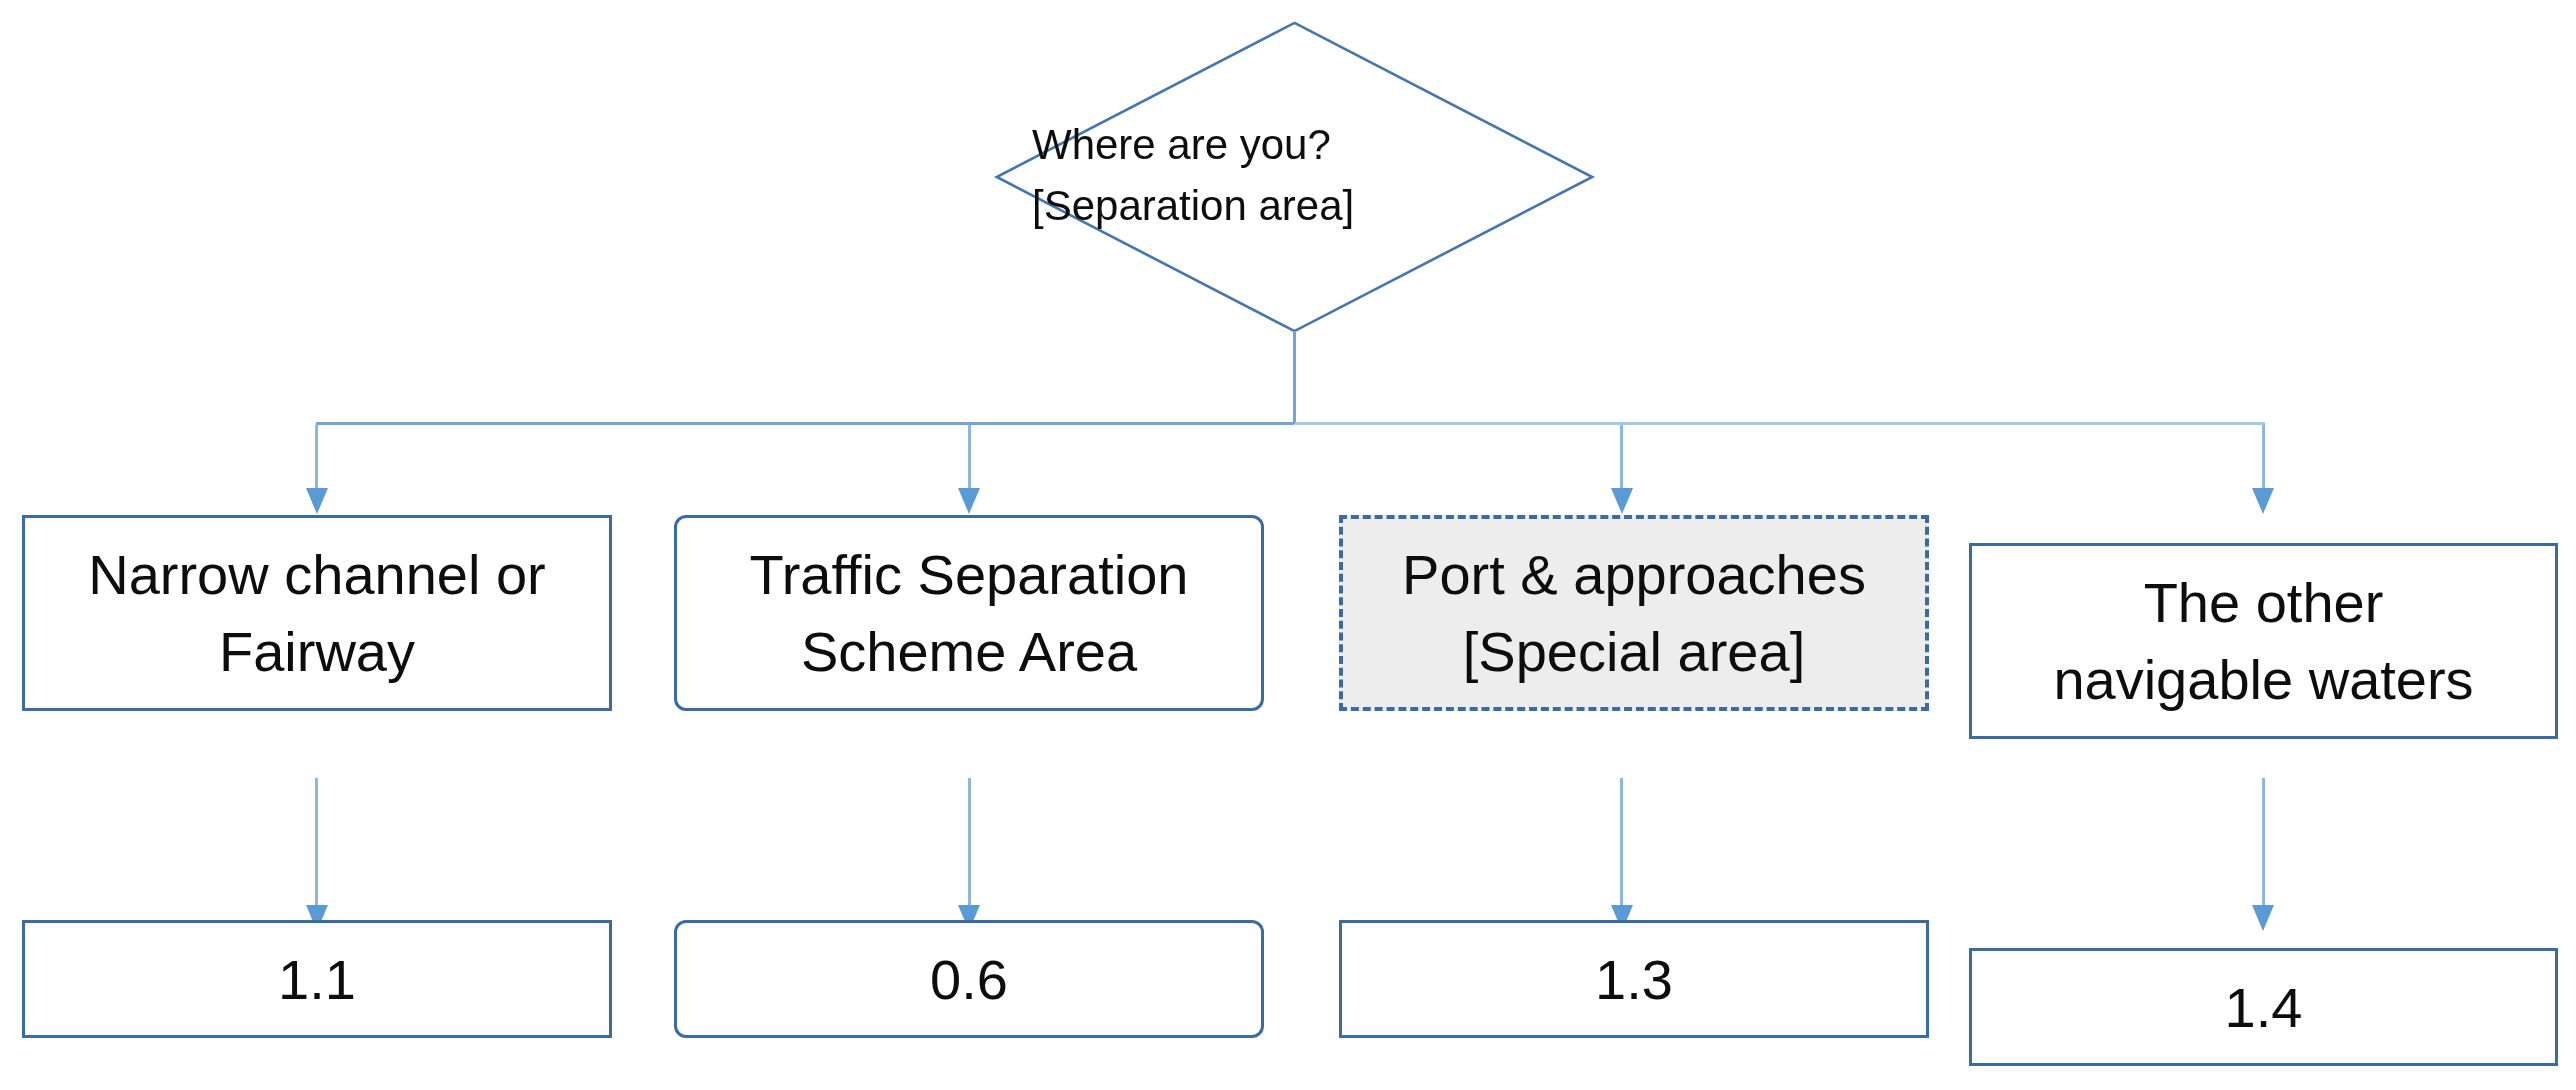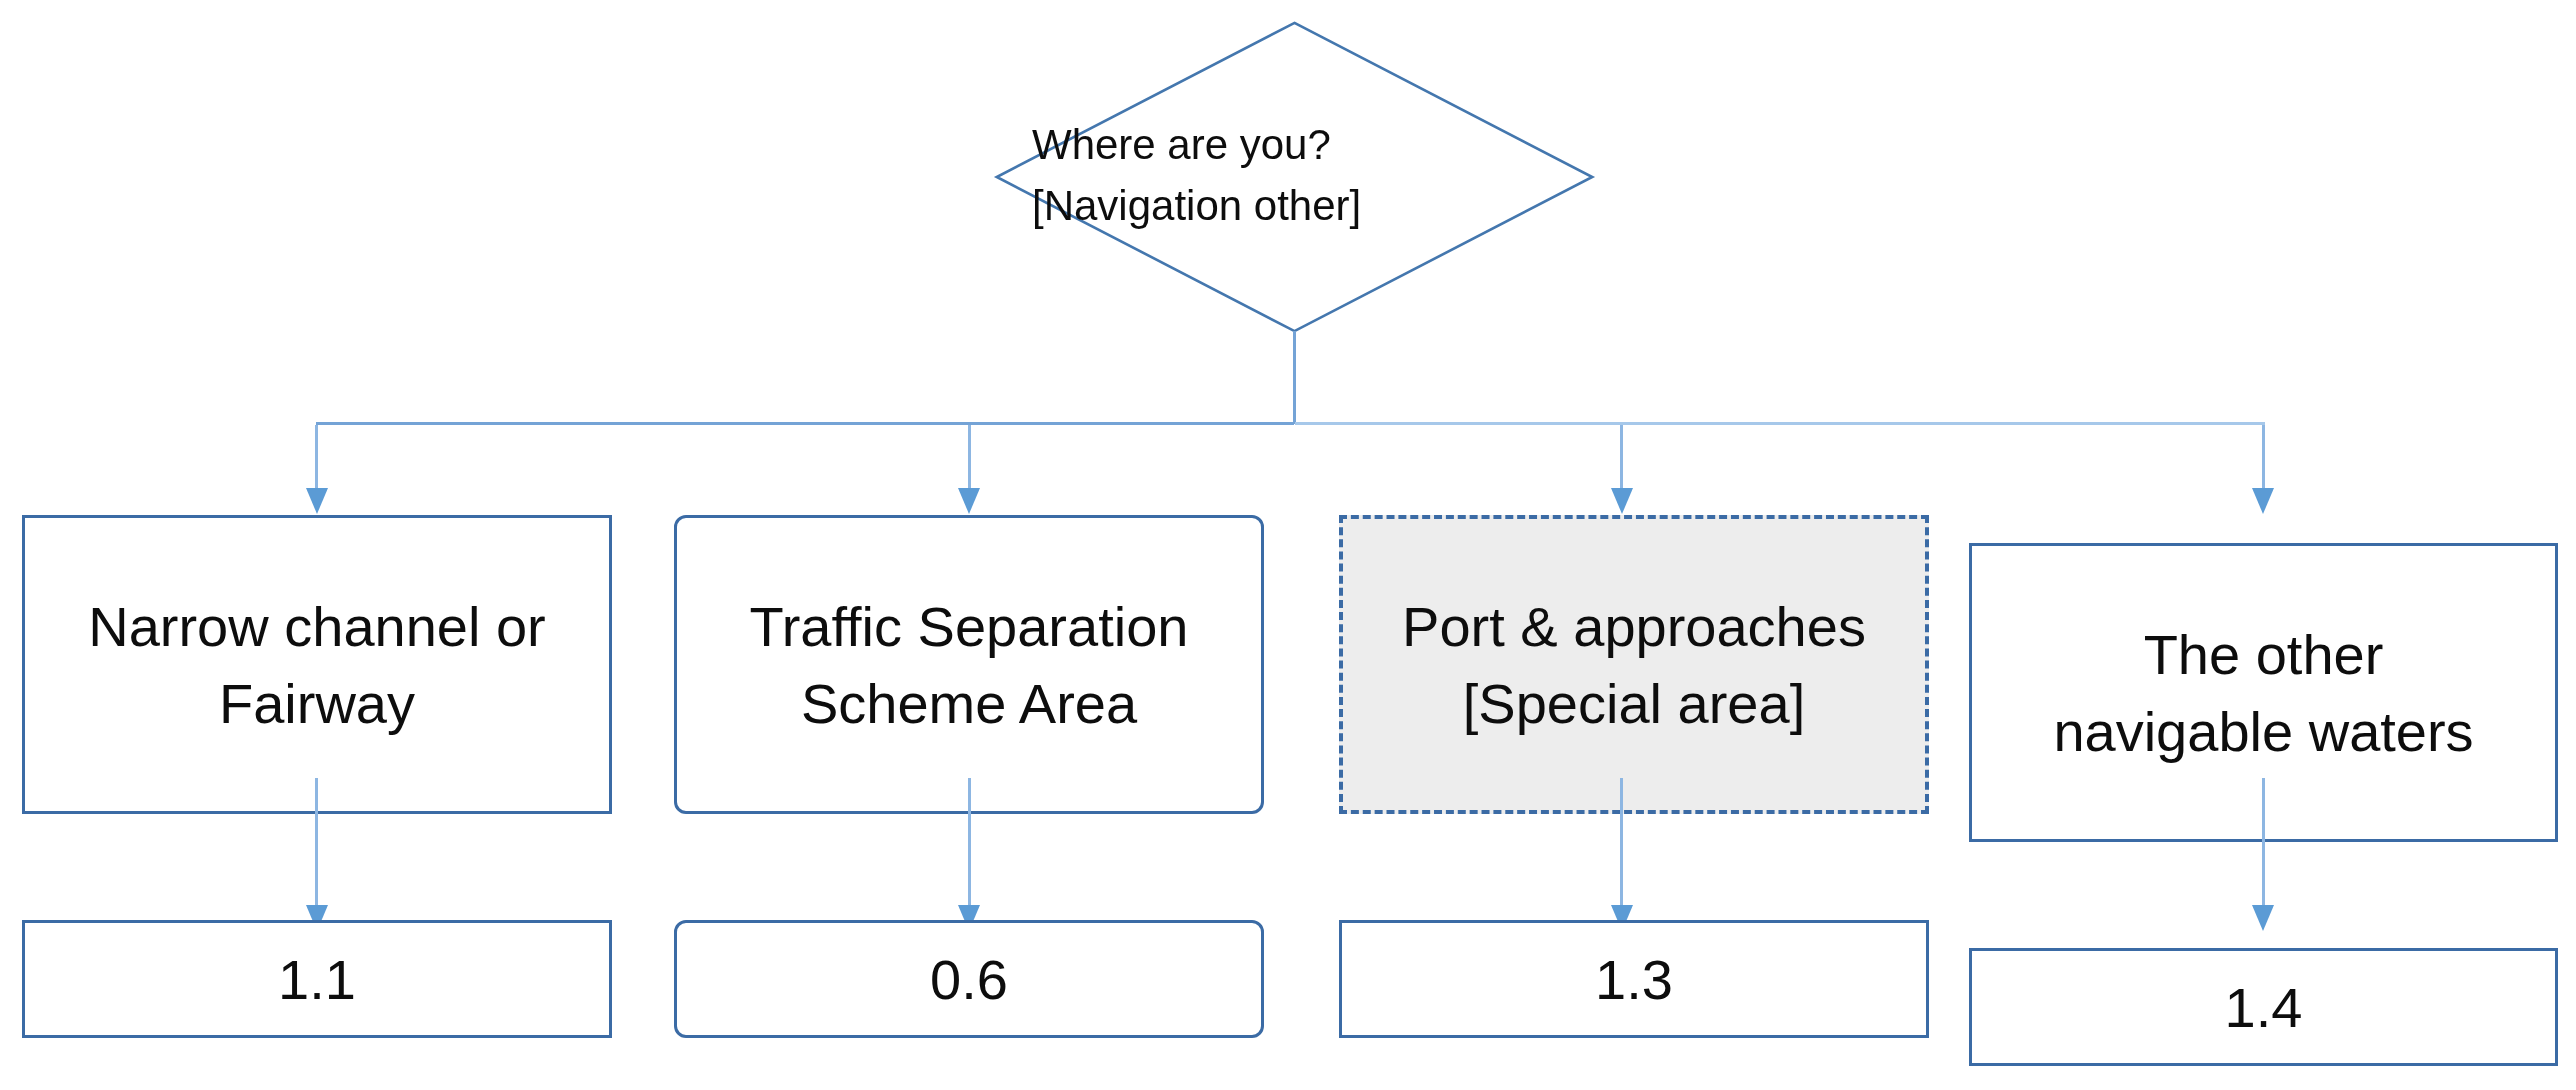--- a/index.html
+++ b/index.html
@@ -41,21 +41,21 @@
   }
   .ah-top{top:488px;}
   .ah-mid{top:905px;}
   
   .x1.drop,.x1.midline{left:315px;} .x1.ah{left:306px;}
   .x2.drop,.x2.midline{left:968px;} .x2.ah{left:958px;}
   .x3.drop,.x3.midline{left:1620px;} .x3.ah{left:1611px;}
   .x4.drop,.x4.midline{left:2262px;} .x4.ah{left:2252px;}
   
   .bigbox{
-    position:absolute;top:515px;height:299px;box-sizing:border-box;
+    position:absolute;top:515px;height:196px;box-sizing:border-box;
     border:3.5px solid var(--box-border);background:#ffffff;
     display:flex;flex-direction:column;justify-content:center;align-items:center;
     font-size:56px;line-height:77px;text-align:right;
   }
   .bigbox.dashed{
     border:4.4px dashed var(--box-border);
     background:var(--special-box-fill);
   }
   .smallbox{
     position:absolute;top:920px;height:118px;box-sizing:border-box;
@@ -71,21 +71,21 @@
 </head>
 <body>
 
 <div id="canvas">
 
   <svg class="diamond-svg" viewBox="0 0 700 372">
     <polygon points="350,10 690,186 350,362 10,186" fill="#ffffff" stroke="#4477ae" stroke-width="3"></polygon>
   </svg>
   <div class="diamond-label">
     <div>Where are you?</div>
-    <div>[Navigation other]</div>
+    <div>[Separation area]</div>
   </div>
 
   <div class="cline stub"></div>
   <div class="cline hline-left"></div>
   <div class="cline hline-right"></div>
 
   <div class="cline drop x1"></div>
   <div class="ah ah-top x1"></div>
   <div class="bigbox p1">
     <div>Narrow channel or</div>

